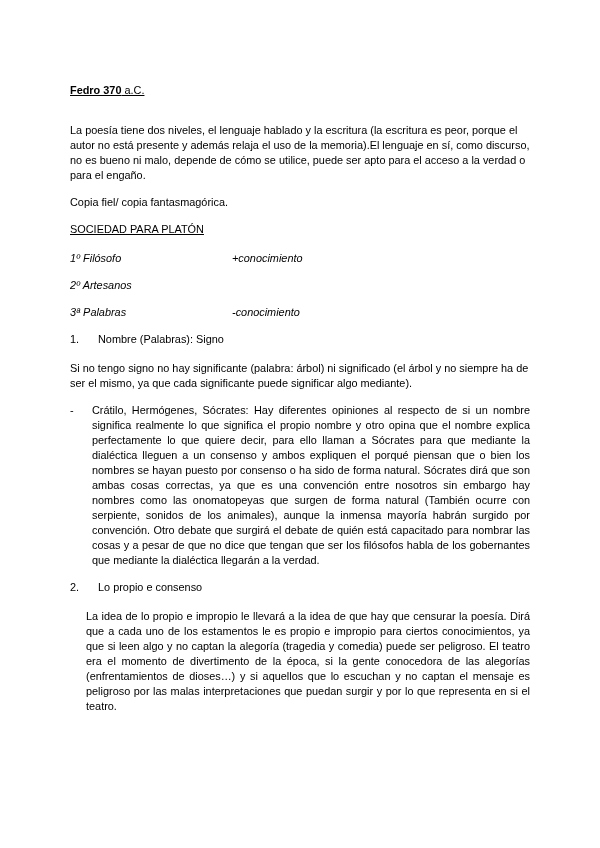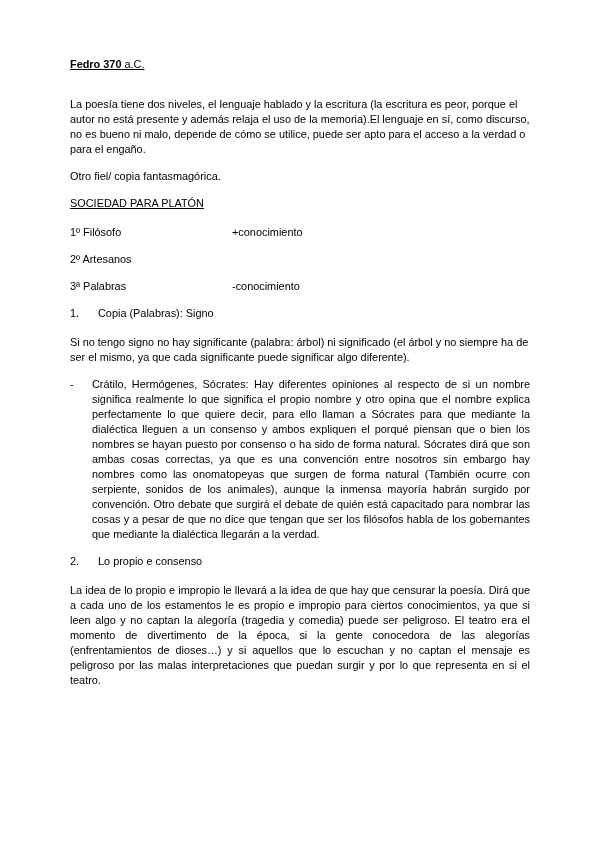--- a/index.html
+++ b/index.html
@@ -11,62 +11,62 @@
     width: 600px;
     height: 848px;
     overflow: hidden;
     font-family: "Liberation Sans", "DejaVu Sans", sans-serif;
     color: #000000;
   }
   .page {
     box-sizing: border-box;
     width: 600px;
     height: 848px;
-    padding: 57px 70px 40px 70px;
+    padding: 83px 70px 40px 70px;
     background: #ffffff;
     font-size: 10.9px;
     line-height: 15px;
   }
   p { margin: 0 0 12px 0; }
   .doc-title { margin: 0 0 25px 0; }
   .b { font-weight: bold; }
   .u { text-decoration: underline; }
   .heading { font-weight: normal; margin: 0 0 14px 0; }
-  .just { text-align: justify; }
-  .estamento { margin: 9px 0 12px 0; }
+  .just { text-align: justify; margin-left: 16px; }
+  .estamento { margin: 9px 0 12px 0; font-style: italic; }
   .estamento .label { display: inline-block; width: 162px; }
   .numbered { margin: 0 0 14px 0; }
   .numbered .num { display: inline-block; width: 28px; }
   .hang { position: relative; padding-left: 22px; margin: 0 0 12px 0; }
   .hang .marker { position: absolute; left: 0; top: 0; }
 </style>
 </head>
 <body>
 
 <div class="page">
 
   <p class="doc-title"><span class="b u">Fedro 370</span><span class="u"> a.C.</span></p>
 
   <p>La poesía tiene dos niveles, el lenguaje hablado y la escritura (la escritura es peor, porque el autor no está presente y además relaja el uso de la memoria).El lenguaje en sí, como discurso, no es bueno ni malo, depende de cómo se utilice, puede ser apto para el acceso a la verdad o para el engaño.</p>
 
-  <p>Otro fiel/ copia fantasmagórica.</p>
+  <p>Copia fiel/ copia fantasmagórica.</p>
 
   <p class="heading"><span class="u">SOCIEDAD PARA PLATÓN</span></p>
 
   <p class="estamento"><span class="label">1º Filósofo</span><span>+conocimiento</span></p>
 
   <p class="estamento"><span class="label">2º Artesanos</span><span></span></p>
 
   <p class="estamento"><span class="label">3ª Palabras</span><span>-conocimiento</span></p>
 
 
 
-  <p class="numbered"><span class="num">1.</span><span>Copia (Palabras): Signo</span></p>
+  <p class="numbered"><span class="num">1.</span><span>Nombre (Palabras): Signo</span></p>
 
-  <p>Si no tengo signo no hay significante (palabra: árbol) ni significado (el árbol y no siempre ha de ser el mismo, ya que cada significante puede significar algo diferente).</p>
+  <p>Si no tengo signo no hay significante (palabra: árbol) ni significado (el árbol y no siempre ha de ser el mismo, ya que cada significante puede significar algo mediante).</p>
 
   <p class="hang just"><span class="marker">-</span><span>Crátilo, Hermógenes, Sócrates: Hay diferentes opiniones al respecto de si un nombre significa realmente lo que significa el propio nombre y otro opina que el nombre explica perfectamente lo que quiere decir, para ello llaman a Sócrates para que mediante la dialéctica lleguen a un consenso y ambos expliquen el porqué piensan que o bien los nombres se hayan puesto por consenso o ha sido de forma natural. Sócrates dirá que son ambas cosas correctas, ya que es una convención entre nosotros sin embargo hay nombres como las onomatopeyas que surgen de forma natural (También ocurre con serpiente, sonidos de los animales), aunque la inmensa mayoría habrán surgido por convención. Otro debate que surgirá el debate de quién está capacitado para nombrar las cosas y a pesar de que no dice que tengan que ser los filósofos habla de los gobernantes que mediante la dialéctica llegarán a la verdad.</span></p>
 
   <p class="numbered"><span class="num">2.</span><span>Lo propio e consenso</span></p>
 
   <p class="just">La idea de lo propio e impropio le llevará a la idea de que hay que censurar la poesía. Dirá que a cada uno de los estamentos le es propio e impropio para ciertos conocimientos, ya que si leen algo y no captan la alegoría (tragedia y comedia) puede ser peligroso. El teatro era el momento de divertimento de la época, si la gente conocedora de las alegorías (enfrentamientos de dioses…) y si aquellos que lo escuchan y no captan el mensaje es peligroso por las malas interpretaciones que puedan surgir y por lo que representa en si el teatro.</p>
 
 </div>
 
 </body></html>

